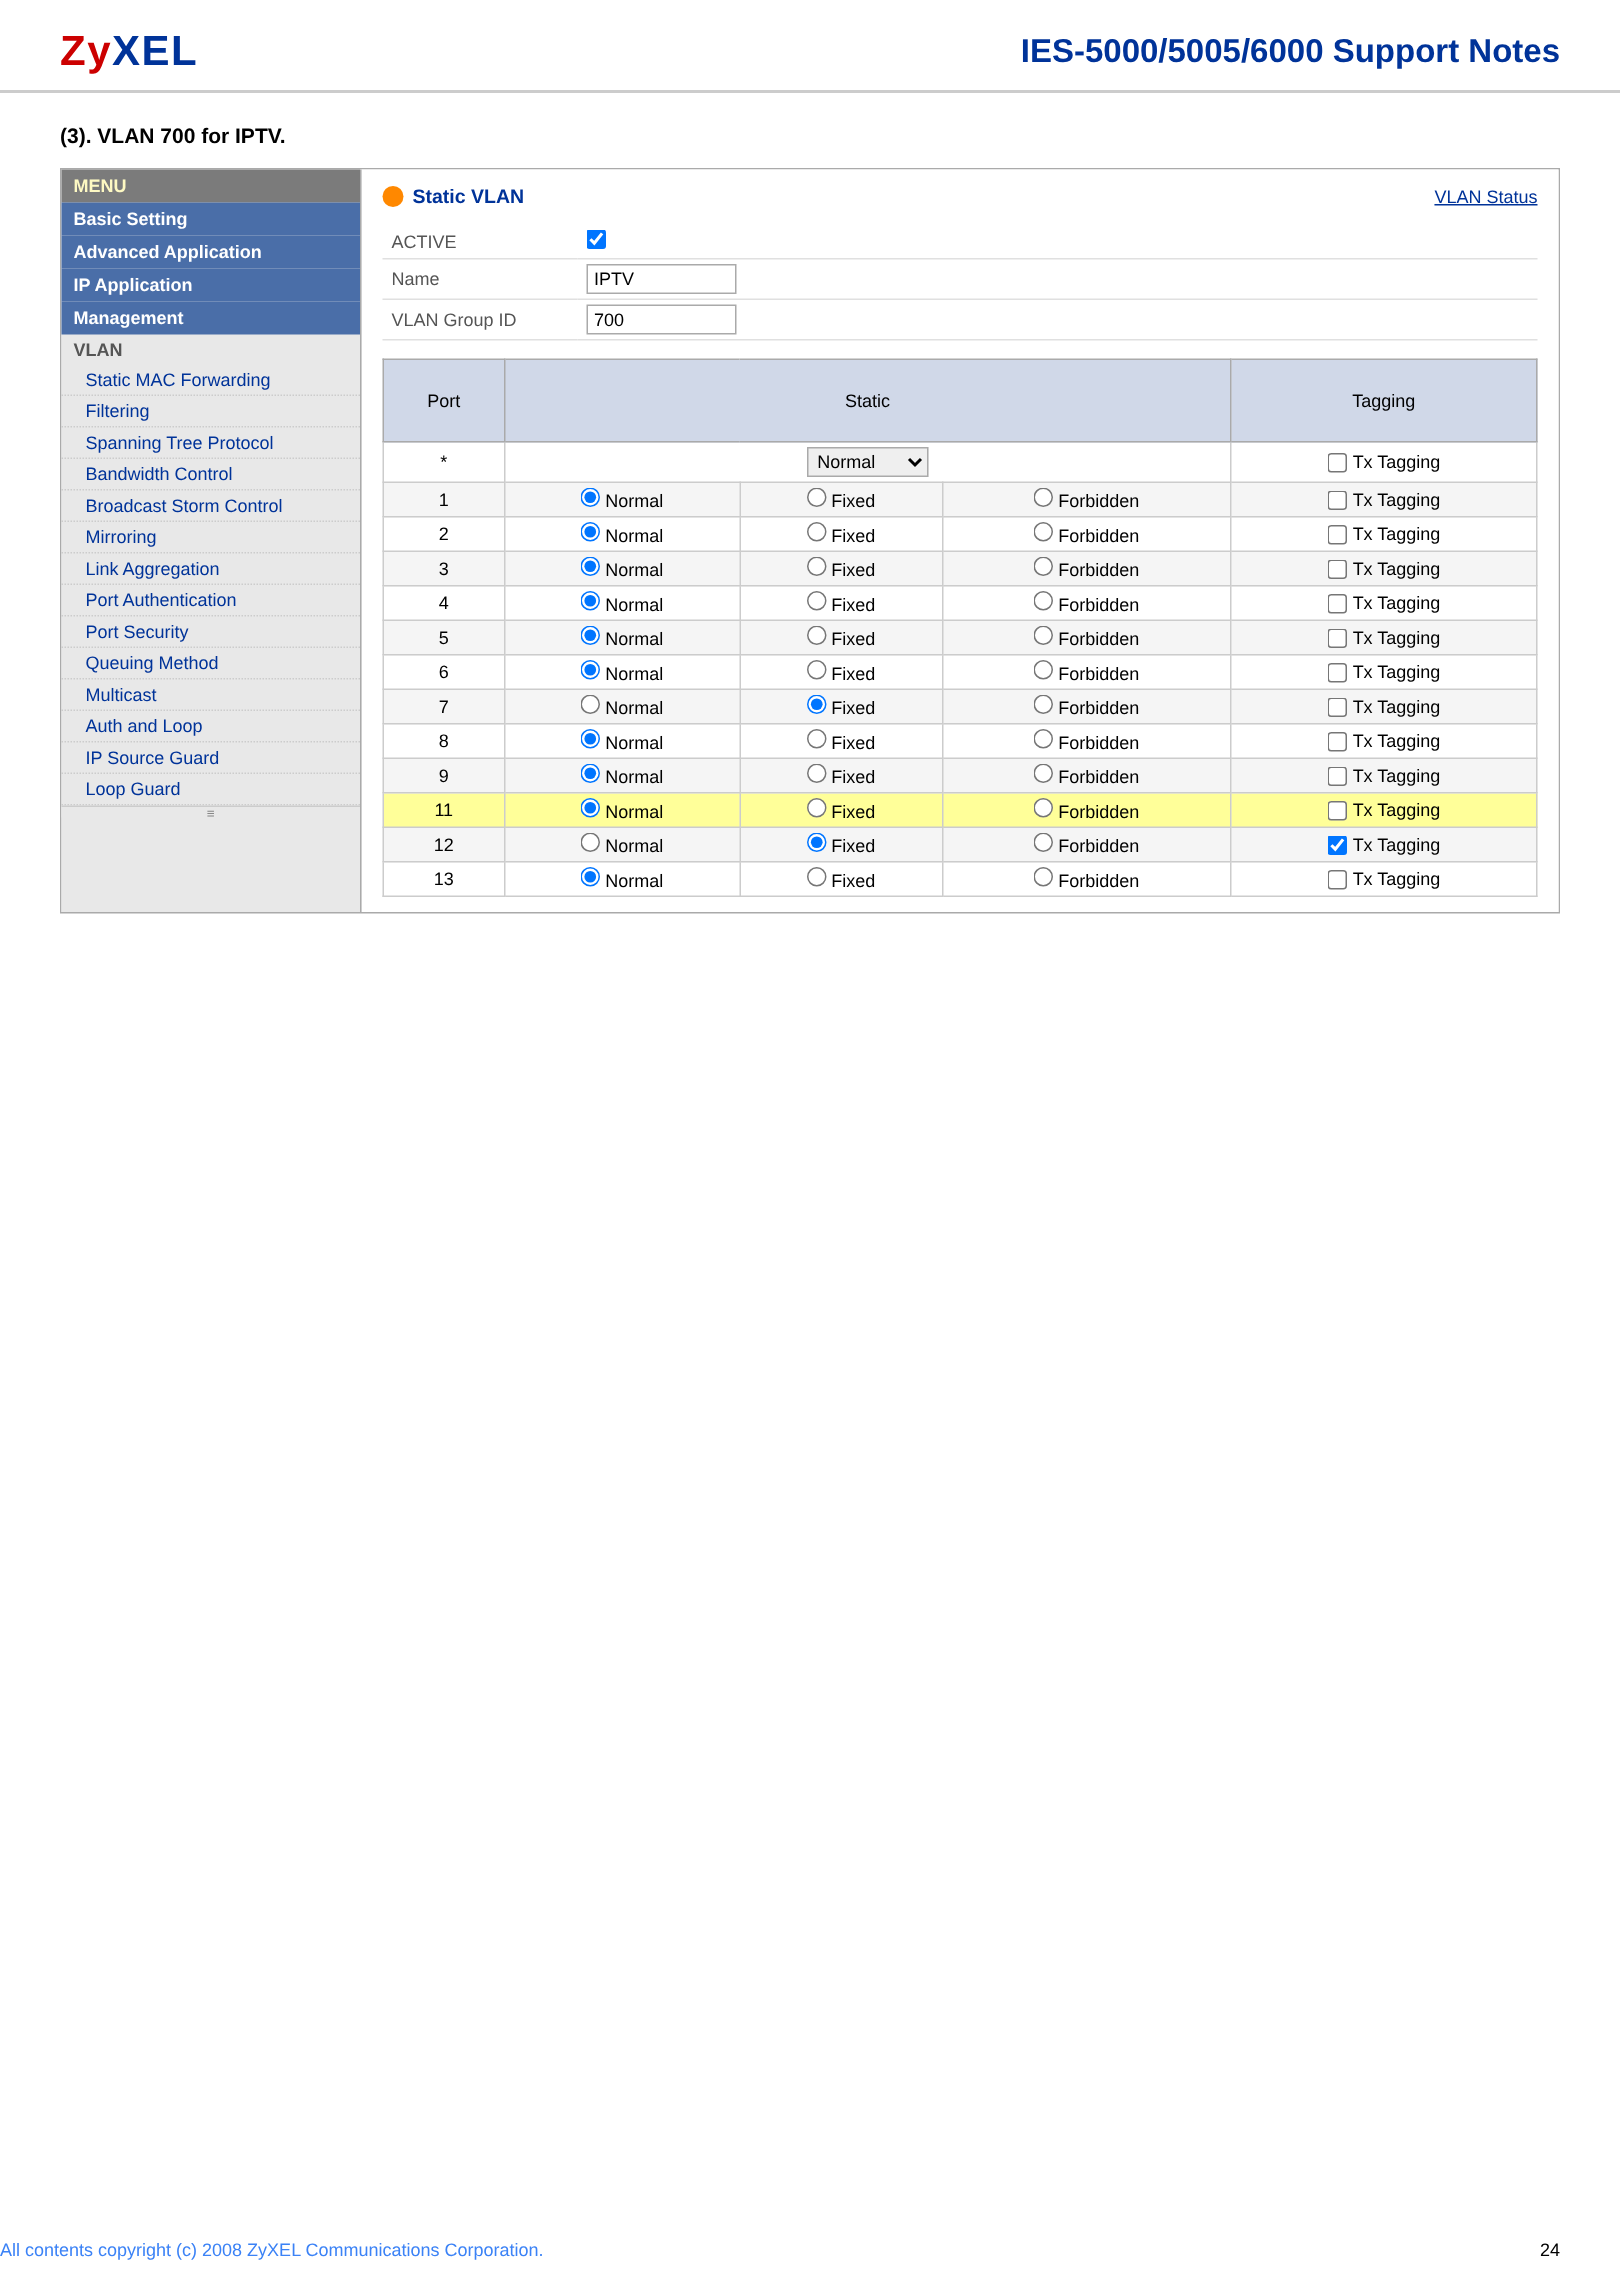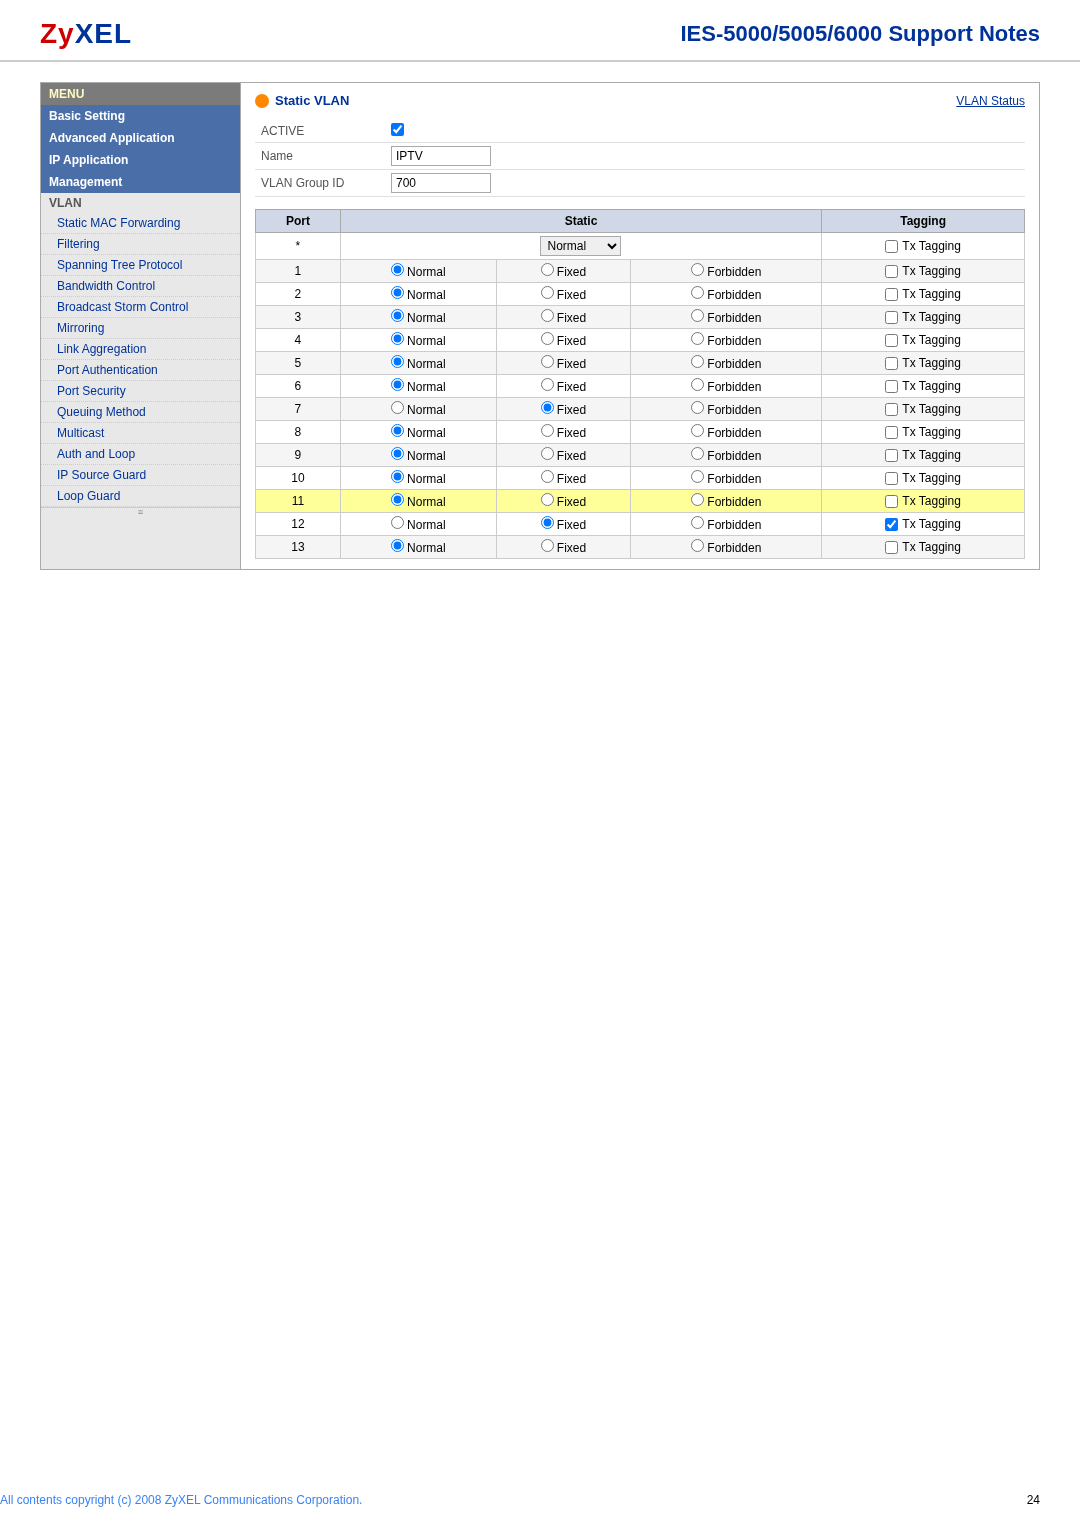--- a/index.html
+++ b/index.html
@@ -160,23 +160,23 @@
 
     
     .port-table {
       width: 100%;
       border-collapse: collapse;
       font-size: 12px;
     }
     .port-table th {
       background: #d0d8e8;
       border: 1px solid #aaa;
-      padding: 4px 6px;
+      padding: 20px 6px;
       text-align: center;
-      font-weight: bold;
+      font-weight: normal;
     }
     .port-table td {
       border: 1px solid #ccc;
       padding: 3px 6px;
       text-align: center;
       vertical-align: middle;
     }
     .port-table tr:nth-child(even) { background: #f5f5f5; }
     .port-table tr.highlighted { background: #ffff99; }
 
@@ -217,20 +217,21 @@
 <body>
 
 <div class="header">
   <div class="logo">
     <span>Zy</span><span style="color:#003399">XEL</span>
   </div>
   <div class="header-title">IES-5000/5005/6000 Support Notes</div>
 </div>
 
 <div class="page-content">
+  <div class="section-title">(3). VLAN 700 for IPTV.</div>
 
   <div class="main-layout">
 
     <div class="sidebar">
       <div class="sidebar-menu-header">MENU</div>
 
       <div class="sidebar-section-header">Basic Setting</div>
       <div class="sidebar-section-header">Advanced Application</div>
       <div class="sidebar-section-header">IP Application</div>
       <div class="sidebar-section-header">Management</div>
@@ -411,32 +412,20 @@
               <td><input type="radio" name="port_9" checked="" style=""><label style="font-size: 12px;"> Normal</label></td>
               <td><input type="radio" name="port_9" style=""><label style="font-size: 12px;"> Fixed</label></td>
               <td><input type="radio" name="port_9" style=""><label style="font-size: 12px;"> Forbidden</label></td>
               <td>
                 <div class="tagging-cell">
                   <input type="checkbox" style="">
                   <label style="font-size: 12px;">Tx Tagging</label>
                 </div>
               </td>
             </tr>
-            <tr>
-              <td>10</td>
-              <td><input type="radio" name="port_10" checked="" style=""><label style="font-size: 12px;"> Normal</label></td>
-              <td><input type="radio" name="port_10" style=""><label style="font-size: 12px;"> Fixed</label></td>
-              <td><input type="radio" name="port_10" style=""><label style="font-size: 12px;"> Forbidden</label></td>
-              <td>
-                <div class="tagging-cell">
-                  <input type="checkbox" style="">
-                  <label style="font-size: 12px;">Tx Tagging</label>
-                </div>
-              </td>
-            </tr>
             <tr class="highlighted">
               <td>11</td>
               <td><input type="radio" name="port_11" checked="" style=""><label style="font-size: 12px;"> Normal</label></td>
               <td><input type="radio" name="port_11" style=""><label style="font-size: 12px;"> Fixed</label></td>
               <td><input type="radio" name="port_11" style=""><label style="font-size: 12px;"> Forbidden</label></td>
               <td>
                 <div class="tagging-cell">
                   <input type="checkbox" style="">
                   <label style="font-size: 12px;">Tx Tagging</label>
                 </div>

